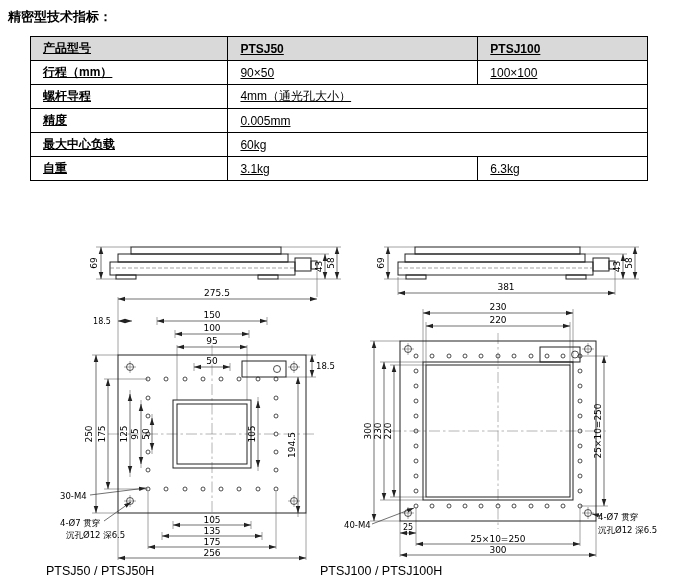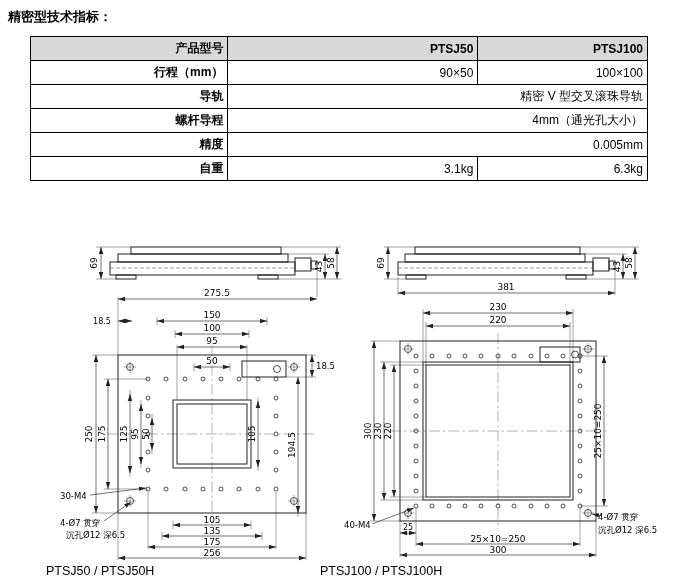--- a/index.html
+++ b/index.html
@@ -1,21 +1,21 @@
 <!DOCTYPE html>
 <html><head>
 <meta charset="utf-8">
 <style>
   html,body{margin:0;padding:0;background:#fff;}
   #page{position:relative;width:674px;height:583px;background:#fff;overflow:hidden;
         font-family:"Liberation Sans","DejaVu Sans",sans-serif;color:#000;}
   .title{position:absolute;left:8px;top:8px;font-size:13px;font-weight:bold;}
   table.spec{position:absolute;left:30px;top:36px;width:618px;border-collapse:collapse;table-layout:fixed;}
-  table.spec th,table.spec td{border:1px solid #000;height:23px;text-align:right;
-        font-size:12px;padding:0 4px;overflow:hidden;white-space:nowrap;}
+  table.spec th,table.spec td{border:1px solid #000;height:23px;text-align:left;
+        font-size:12px;padding:0 12px;overflow:hidden;white-space:nowrap;text-decoration:underline;}
   table.spec th{background:#d9d9d9;font-weight:bold;}
   table.spec td.lbl{font-weight:bold;}
   col.c1{width:32%;} col.c2{width:40.5%;} col.c3{width:27.5%;}
   svg{position:absolute;}
   .ext{stroke:#555;stroke-width:0.55;fill:none;}
   .dln{stroke:#333;stroke-width:0.7;fill:none;}
   .ol{fill:none;stroke:#222;stroke-width:1;}
   .hid{stroke:#666;stroke-width:0.6;stroke-dasharray:4 2;fill:none;}
   .cl2{stroke:#777;stroke-width:0.55;stroke-dasharray:11 3 2.5 3;fill:none;}
   .hole{fill:none;stroke:#222;stroke-width:0.8;}
@@ -41,30 +41,30 @@
       <th>产品型号</th>
       <th>PTSJ50</th>
       <th>PTSJ100</th>
     </tr>
     <tr>
       <td class="lbl">行程（mm）</td>
       <td>90×50</td>
       <td>100×100</td>
     </tr>
     <tr>
-      <td class="lbl">导轨</td>
-      <td colspan="2">精密 V 型交叉滚珠导轨</td>
-    </tr>
-    <tr>
       <td class="lbl">螺杆导程</td>
       <td colspan="2">4mm（通光孔大小）</td>
     </tr>
     <tr>
       <td class="lbl">精度</td>
       <td colspan="2">0.005mm</td>
+    </tr>
+    <tr>
+      <td class="lbl">最大中心负载</td>
+      <td colspan="2">60kg</td>
     </tr>
     <tr>
       <td class="lbl">自重</td>
       <td>3.1kg</td>
       <td>6.3kg</td>
     </tr>
   </tbody>
 </table>
 
 <svg style="left:46px;top:237px;" width="296" height="327" viewBox="0 0 296 327">

